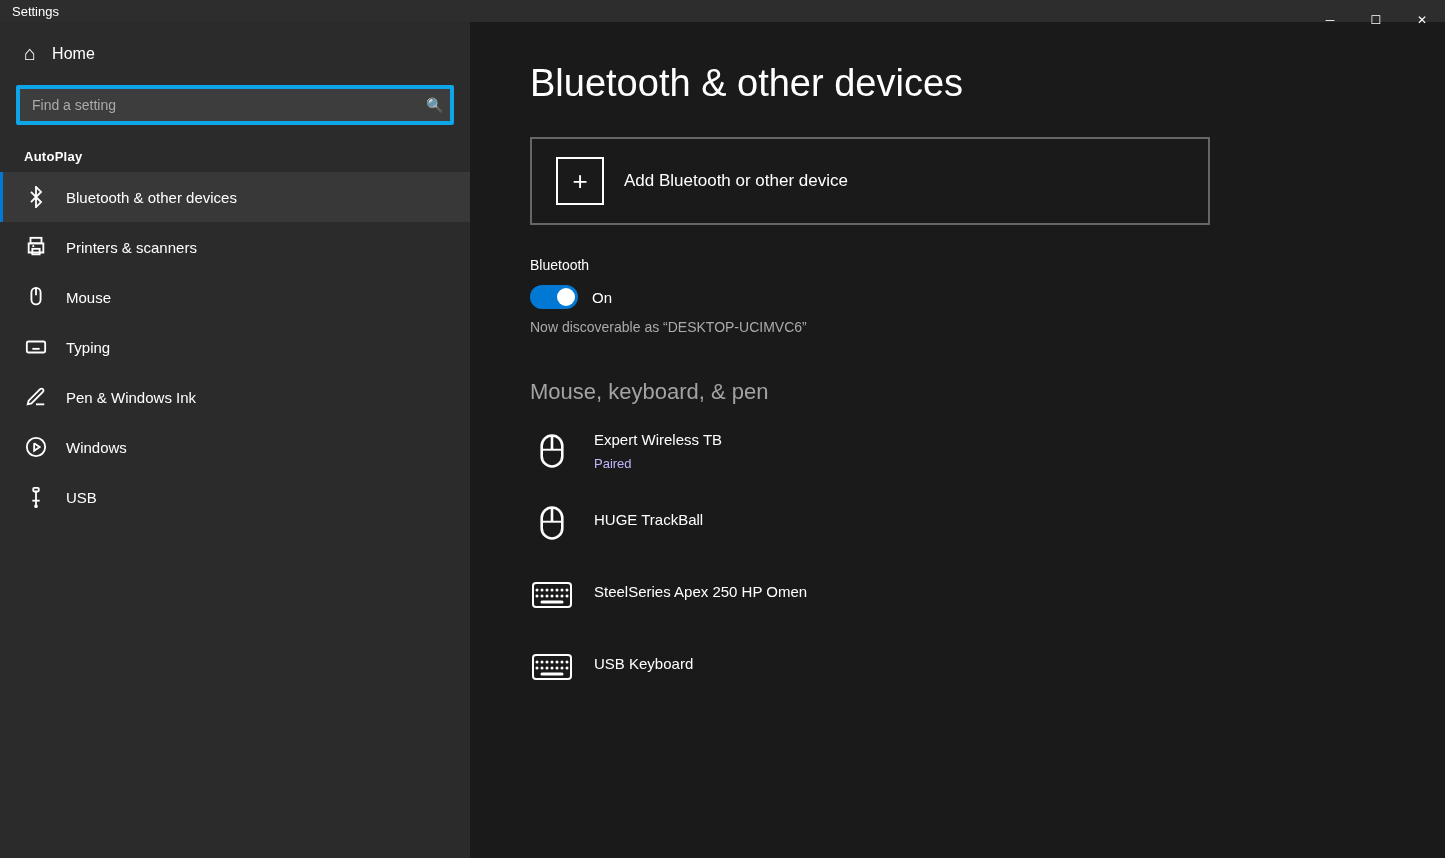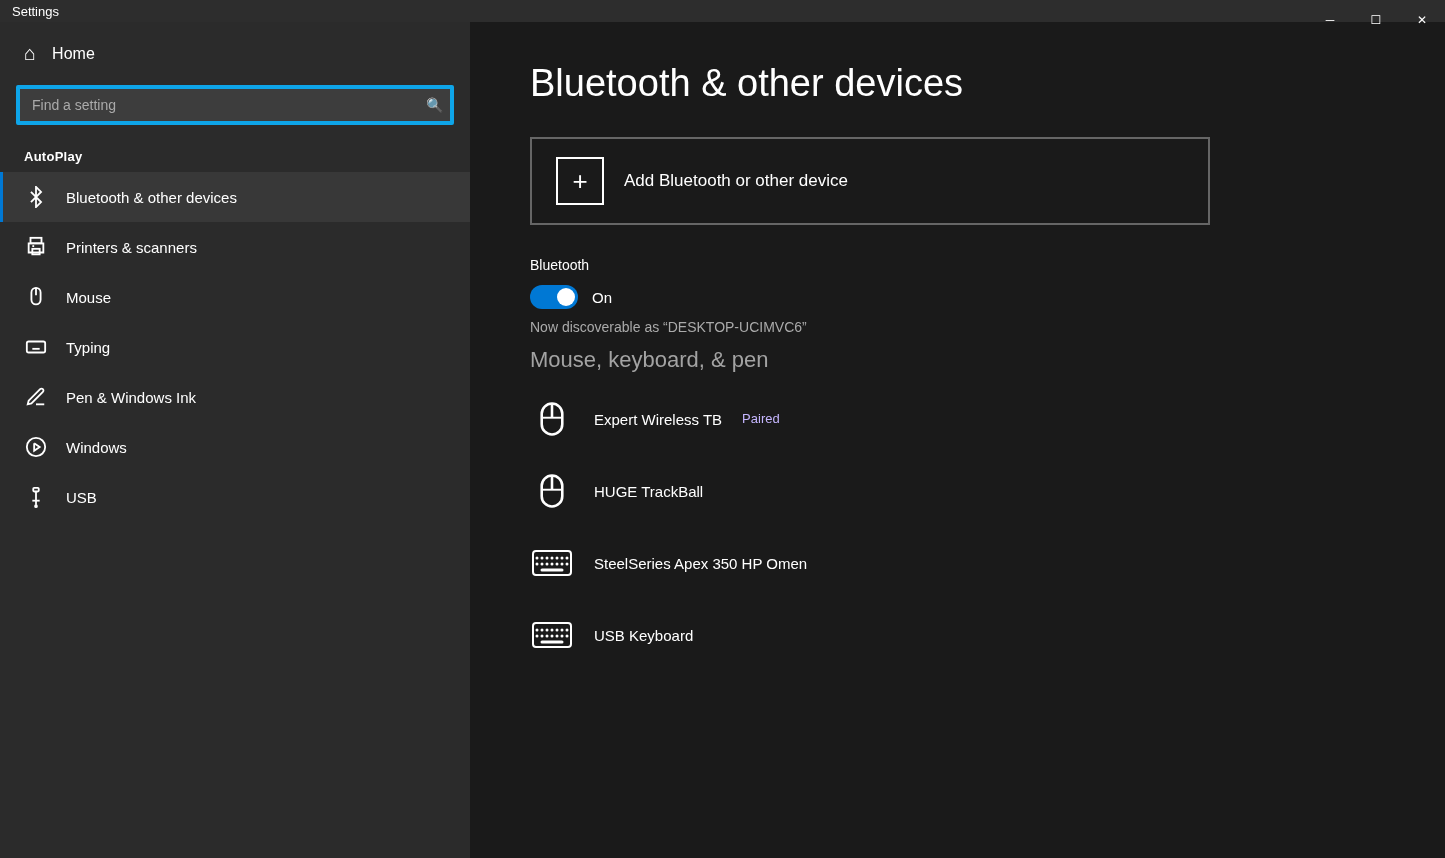--- a/index.html
+++ b/index.html
@@ -221,21 +221,21 @@
       border-radius: 50%;
     }
     .toggle-state-label {
       font-size: 15px;
       color: #ffffff;
     }
 
     .discoverable-text {
       font-size: 14px;
       color: #aaaaaa;
-      margin-bottom: 12px;
+      margin-bottom: 44px;
     }
 
     
     .subsection-title {
       font-size: 22px;
       font-weight: 300;
       color: #a3a3a3;
       margin-bottom: 24px;
     }
 
@@ -257,21 +257,21 @@
       width: 36px;
       height: 36px;
       fill: none;
       stroke: #ffffff;
       stroke-width: 2;
     }
     .device-icon-keyboard svg {
       width: 40px;
       height: 28px;
     }
-    .device-info { display: flex; flex-direction: row; gap: 20px; }
+    .device-info { display: flex; flex-direction: column; gap: 8px; }
     .device-name { font-size: 15px; color: #ffffff; }
     .device-status { font-size: 13px; color: #c4b5fd; }
   </style>
 </head>
 <body>
 
 <div class="titlebar">
   <span class="titlebar-title">Settings</span>
   <div class="titlebar-controls">
     <button class="titlebar-btn">─</button>
@@ -438,21 +438,21 @@
           <line x1="10" y1="15" x2="10" y2="15" stroke-width="3" stroke-linecap="round"></line>
           <line x1="15" y1="15" x2="15" y2="15" stroke-width="3" stroke-linecap="round"></line>
           <line x1="20" y1="15" x2="20" y2="15" stroke-width="3" stroke-linecap="round"></line>
           <line x1="25" y1="15" x2="25" y2="15" stroke-width="3" stroke-linecap="round"></line>
           <line x1="30" y1="15" x2="30" y2="15" stroke-width="3" stroke-linecap="round"></line>
           <line x1="35" y1="15" x2="35" y2="15" stroke-width="3" stroke-linecap="round"></line>
           <line x1="10" y1="21" x2="30" y2="21" stroke-width="3" stroke-linecap="round"></line>
         </svg>
       </div>
       <div class="device-info">
-        <span class="device-name">SteelSeries Apex 350 HP Omen</span>
+        <span class="device-name">SteelSeries Apex 250 HP Omen</span>
         <span class="device-status"></span>
       </div>
     </div>
 
     <div class="device-item">
       <div class="device-icon device-icon-keyboard">
         <svg viewBox="0 0 40 28" width="40" height="28" fill="none" stroke="#ffffff" stroke-width="2">
           <rect x="1" y="2" width="38" height="24" rx="3"></rect>
           <line x1="5" y1="9" x2="5" y2="9" stroke-width="3" stroke-linecap="round"></line>
           <line x1="10" y1="9" x2="10" y2="9" stroke-width="3" stroke-linecap="round"></line>

